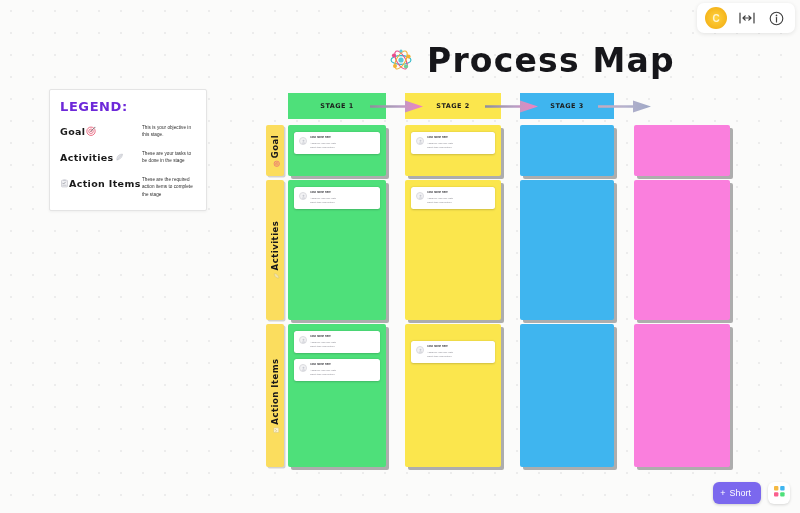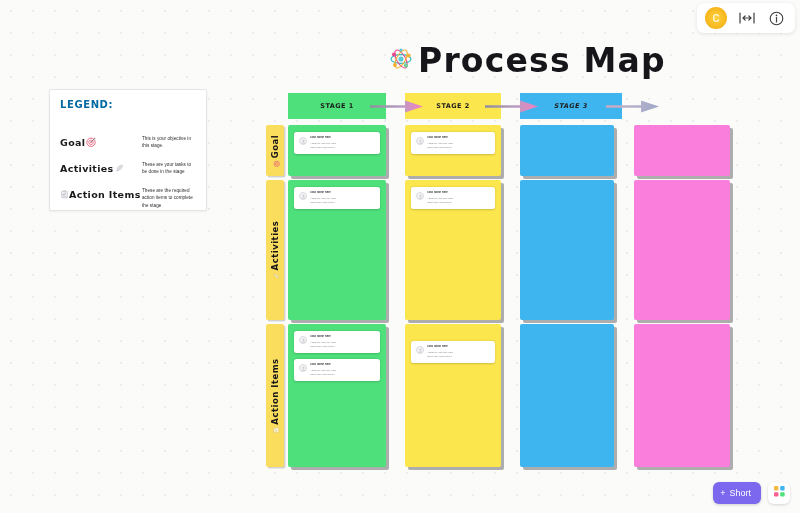--- a/index.html
+++ b/index.html
@@ -52,22 +52,22 @@
     display: flex; align-items: center; justify-content: center;
     color: #3d3d3d;
   }
 
   
   #title-wrap {
     position: absolute;
     left: 388px;
     top: 44px;
     display: flex;
-    align-items: center;
-    gap: 4px;
+    align-items: flex-end;
+    gap: 13px;
   }
   #title-text {
     font-size: 33px;
     font-weight: bold;
     color: #16161a;
     letter-spacing: 1.2px;
     line-height: 1;
     font-family: "DejaVu Sans", sans-serif;
   }
 
@@ -78,26 +78,26 @@
     top: 89px;
     width: 158px;
     height: 122px;
     background: #ffffff;
     border: 1px solid #e4e4e4;
     border-radius: 2px;
     box-shadow: 0 1px 3px rgba(0,0,0,0.05);
     padding: 9px 10px 0 10px;
   }
   #legend-title {
-    font-size: 10px;
-    font-weight: bold;
-    color: #0369a1;
+    font-size: 13px;
+    font-weight: bold;
+    color: #6d28d9;
     letter-spacing: 0.6px;
     font-family: "DejaVu Sans", sans-serif;
-    margin-bottom: 23px;
+    margin-bottom: 8px;
   }
   .legend-row {
     display: flex;
     align-items: flex-start;
     margin-bottom: 8px;
   }
   .legend-term {
     width: 82px;
     display: flex;
     align-items: center;
@@ -382,21 +382,21 @@
           <defs>
             <linearGradient id="ag2" x1="0" y1="0" x2="1" y2="0">
               <stop offset="0%" stop-color="#8e8e9c"></stop>
                 <stop offset="55%" stop-color="#b79ec4"></stop>
                 <stop offset="100%" stop-color="#f57fc0"></stop>
             </linearGradient>
           </defs>
           <path d="M1 6.2 L36 6.2 L36 1.6 L54 7.5 L36 13.4 L36 8.8 L1 8.8 Z" fill="url(#ag2)"></path>
         </svg>
       </div>
-      <div class="stage-head" style="width:102px;background:#3fb5ef;font-style:italic;">STAGE 3</div>
+      <div class="stage-head" style="width:94px;background:#3fb5ef;">STAGE 3</div>
       <div class="stage-gap">
         <svg class="arrow-connector" viewBox="0 0 56 15">
           <defs>
             <linearGradient id="ag3" x1="0" y1="0" x2="1" y2="0">
               <stop offset="0%" stop-color="#c9a9bd"></stop>
                 <stop offset="50%" stop-color="#b6b2cd"></stop>
                 <stop offset="100%" stop-color="#9ea8c6"></stop>
             </linearGradient>
           </defs>
           <path d="M1 6.2 L36 6.2 L36 1.6 L54 7.5 L36 13.4 L36 8.8 L1 8.8 Z" fill="url(#ag3)"></path>

